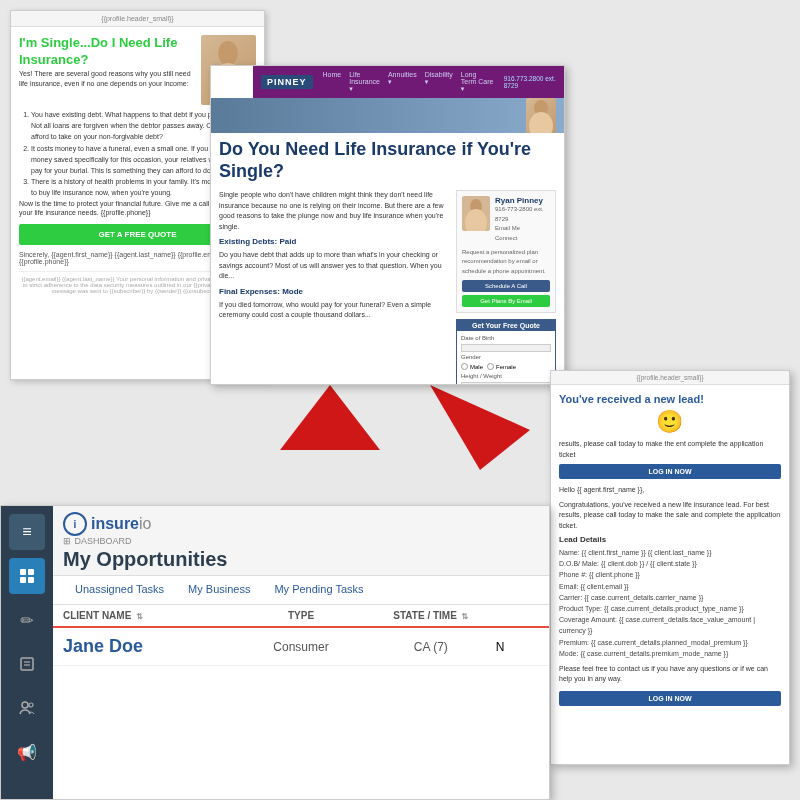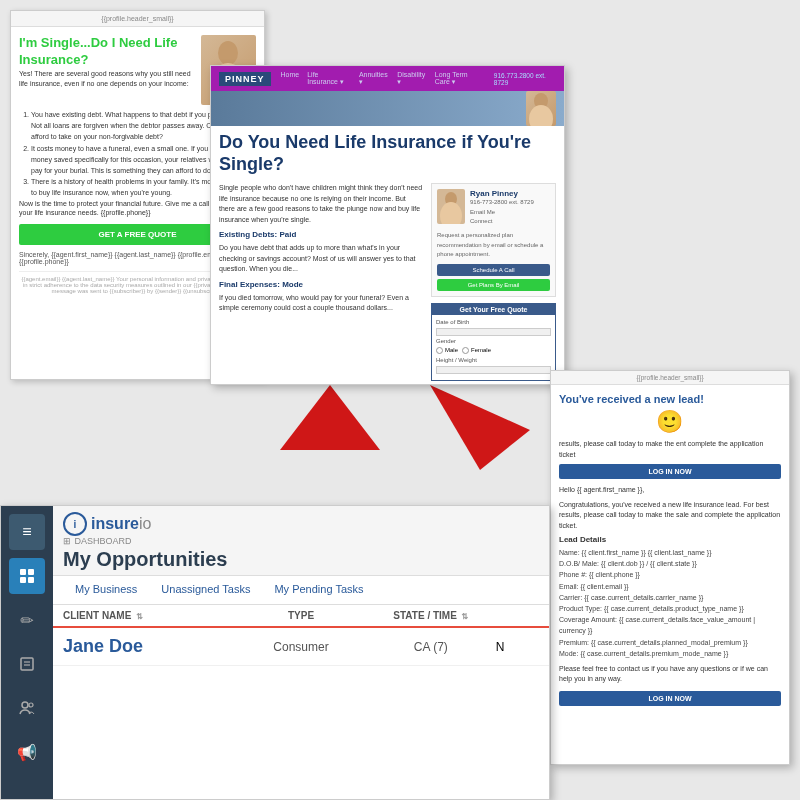--- a/index.html
+++ b/index.html
@@ -99,27 +99,28 @@
       left: 210px;
       width: 355px;
       height: 320px;
       background: #fff;
       border: 1px solid #ccc;
       box-shadow: 3px 3px 8px rgba(0,0,0,0.25);
       overflow: hidden;
       font-size: 8px;
     }
     .article-navbar {
-      background: #a21caf;
+      background: #701a75;
       color: #fff;
       display: flex;
       align-items: center;
       padding: 5px 8px;
       gap: 10px;
       font-size: 7px;
+      margin-left: 42px;
     }
     .pinney-logo {
       background: #2a4a7a;
       padding: 2px 6px;
       font-size: 9px;
       font-weight: bold;
       color: #fff;
       letter-spacing: 1px;
     }
     .nav-items {
@@ -151,21 +152,21 @@
       padding: 4px 8px;
       gap: 8px;
     }
     .article-main {
       flex: 1;
       font-size: 7px;
       color: #333;
       line-height: 1.5;
     }
     .article-sidebar {
-      width: 125px;
+      width: 100px;
       flex-shrink: 0;
     }
     .sidebar-profile-box {
       border: 1px solid #ddd;
       padding: 5px;
       font-size: 7px;
       background: #f9f9f9;
     }
     .sidebar-name {
       font-weight: bold;
@@ -678,22 +679,22 @@
           insure<span>io</span>
         </div>
       </div>
       <div class="dash-section-label">
         <span>⊞</span>
         <span>DASHBOARD</span>
       </div>
       <div class="dash-page-title">My Opportunities</div>
     </div>
     <div class="dash-tabs">
+      <div class="dash-tab">Unassigned Tasks</div>
       <div class="dash-tab">My Business</div>
-      <div class="dash-tab">Unassigned Tasks</div>
       <div class="dash-tab">My Pending Tasks</div>
     </div>
     <div class="dash-table-header">
       <div class="col-client">
         <span>CLIENT NAME</span>
         <span class="sort-arrow">⇅</span>
       </div>
       <div class="col-type">
         <span>TYPE</span>
       </div>

